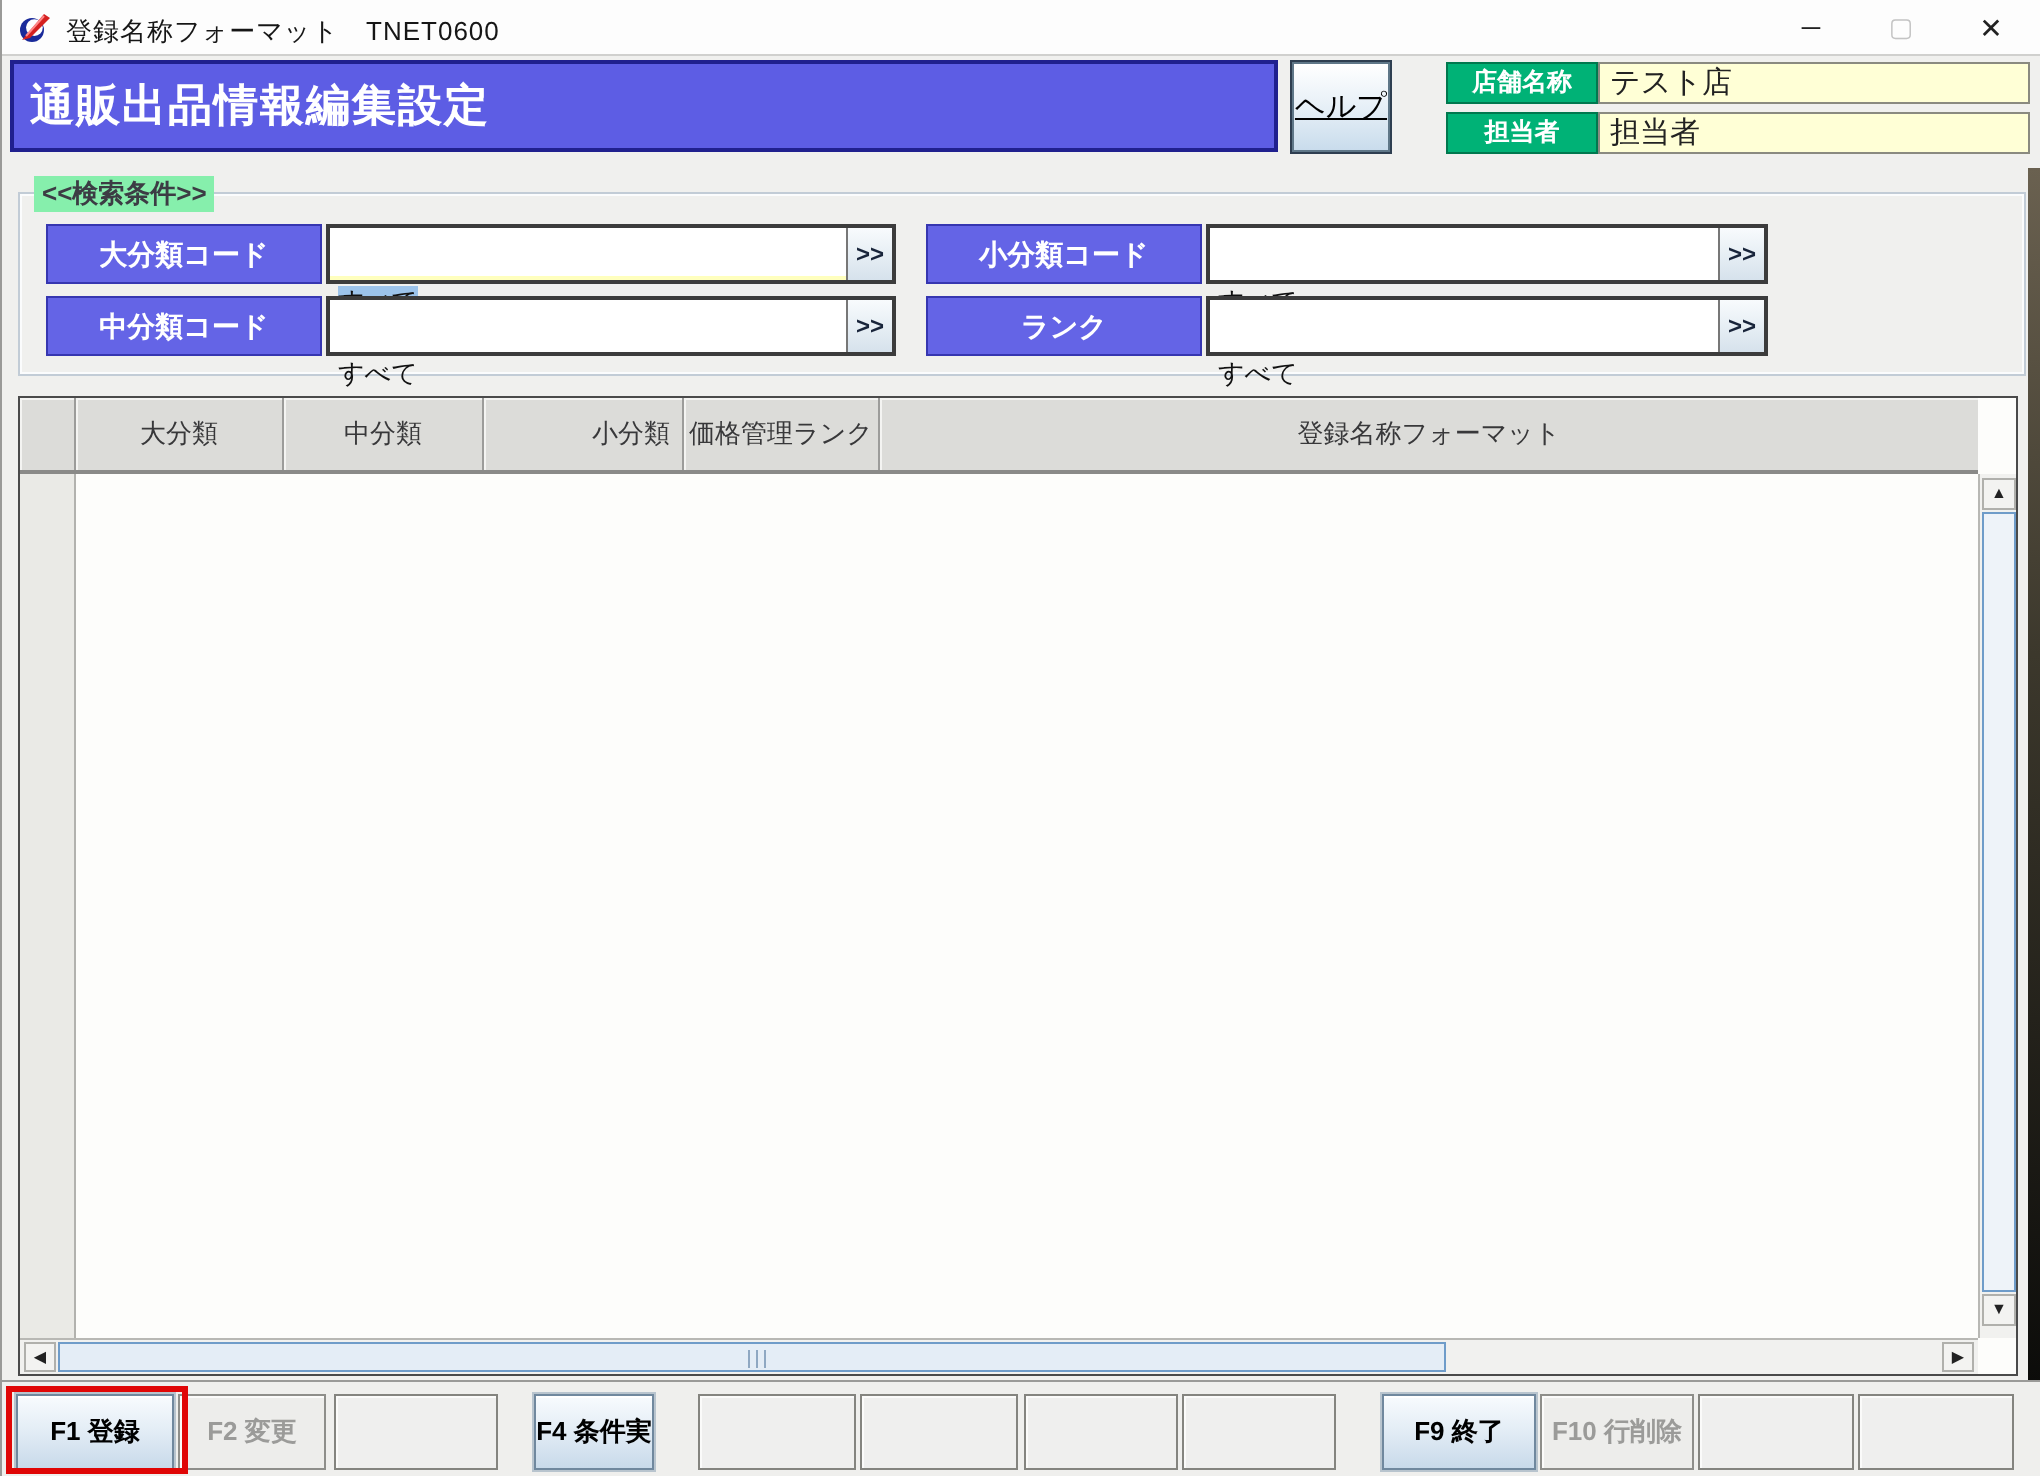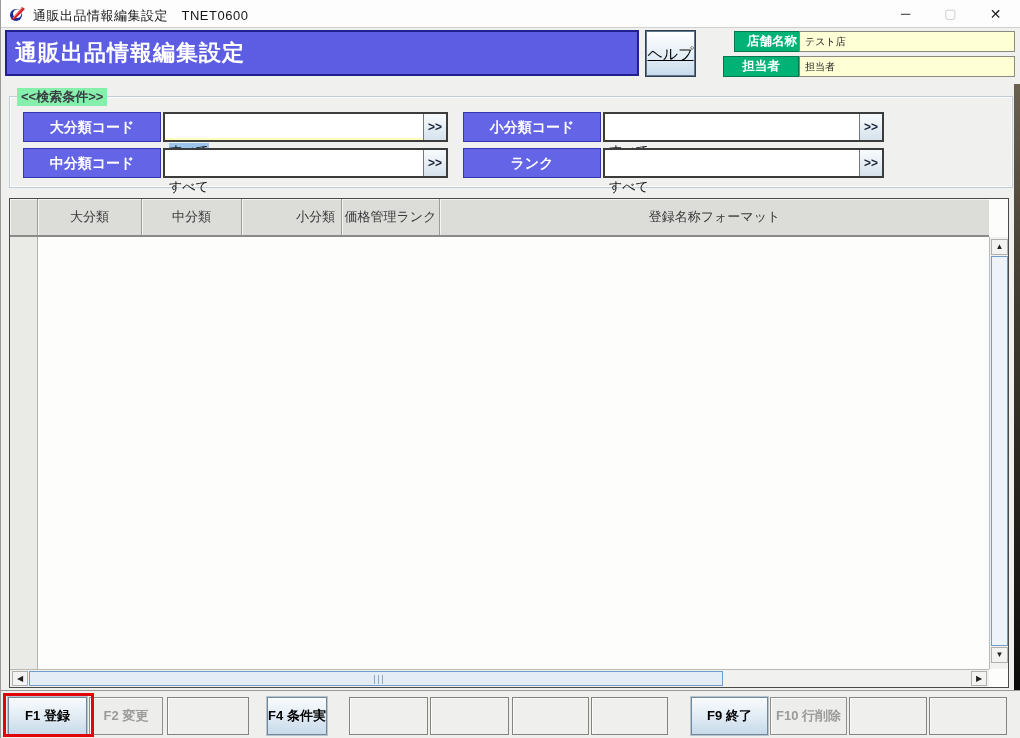--- a/index.html
+++ b/index.html
@@ -27,22 +27,22 @@
   
   .main-title { position:absolute; left:4px; top:30px; width:634px; height:46px;
     background:#5d5de4; border:2px solid #20208e;
     color:#fff; font-size:22px; font-weight:bold; line-height:42px; padding-left:8px; letter-spacing:1px; }
   .help-btn { position:absolute; left:645px; top:31px; width:49px; height:45px;
     background:linear-gradient(#ffffff,#e4eef6 55%,#c9dcec); border:1px solid #5f7documentElement88; border:1px solid #5f7788;
     box-shadow:0 0 0 1px #2e3e50; font-size:15px; color:#000; text-align:center; line-height:43px;text-decoration:underline; }
   .tag { position:absolute; width:76px; height:21px; background:#00b276; border:1px solid #00784e;
     color:#fff; font-weight:bold; font-size:12.5px; text-align:center; line-height:19px; }
   .tag-field { position:absolute; width:216px; height:21px; background:#ffffd6; border:1px solid #8a8a80;
-    font-size:10px; color:#222; line-height:19px; padding-left:5px; }
-  .tag.store { left:722px; top:31px;margin-left:11px; } .tag-field.store { left:798px; top:31px; }
+    font-size:15px; color:#222; line-height:19px; padding-left:5px; }
+  .tag.store { left:722px; top:31px; } .tag-field.store { left:798px; top:31px; }
   .tag.person { left:722px; top:56px; } .tag-field.person { left:798px; top:56px; }
   
   .search-box { position:absolute; left:8px; top:96px; width:1004px; height:92px;
     border:1px solid #c2ccd6; box-shadow:inset 0 0 0 1px #fbfcfd; }
   .search-legend { position:absolute; left:16px; top:88px; background:#86efac; padding:0 4px;
     font-size:13px; font-weight:bold; color:#3c3c44; }
   .s-label { position:absolute; width:138px; height:30px; background:#6464e6; border:1px solid #3636b0;
     color:#fff; font-size:14px; font-weight:bold; text-align:center; line-height:28px; }
   .s-field { position:absolute; height:30px; border:2px solid #3c3c3c; background:#fff; display:flex; }
   .s-input { flex:1; font-size:13px; color:#111; line-height:26px; padding-left:4px; background:#fff;margin-top:24px; }
@@ -98,21 +98,21 @@
 
 <div class="window">
 
   <div class="titlebar">
     <svg class="app-icon" viewBox="0 0 17 17">
       <circle cx="7" cy="10" r="6" fill="#1a2a9a"></circle>
       <circle cx="8.2" cy="8.8" r="4.2" fill="#fdfdfd"></circle>
       <path d="M2 15 L13 2 L16 4 L6 14 Z" fill="#d42020"></path>
       <path d="M4 13 L13 3" stroke="#ff8888" stroke-width="1" fill="none"></path>
     </svg>
-    <span class="title-text">通販出品情報編集設定　TNET0600</span>
+    <span class="title-text">登録名称フォーマット　TNET0600</span>
     <span class="win-btn min">─</span>
     <span class="win-btn max">▢</span>
     <span class="win-btn close">✕</span>
   </div>
 
   <div class="desk-right"></div>
   <div class="desk-bottom"></div>
 
   <div class="main-title">通販出品情報編集設定</div>
   <div class="help-btn">ヘルプ</div>

